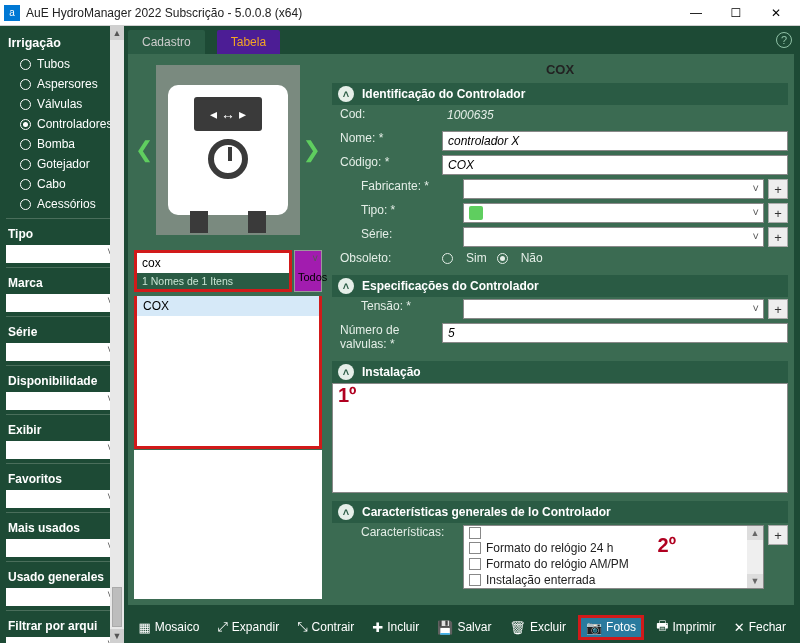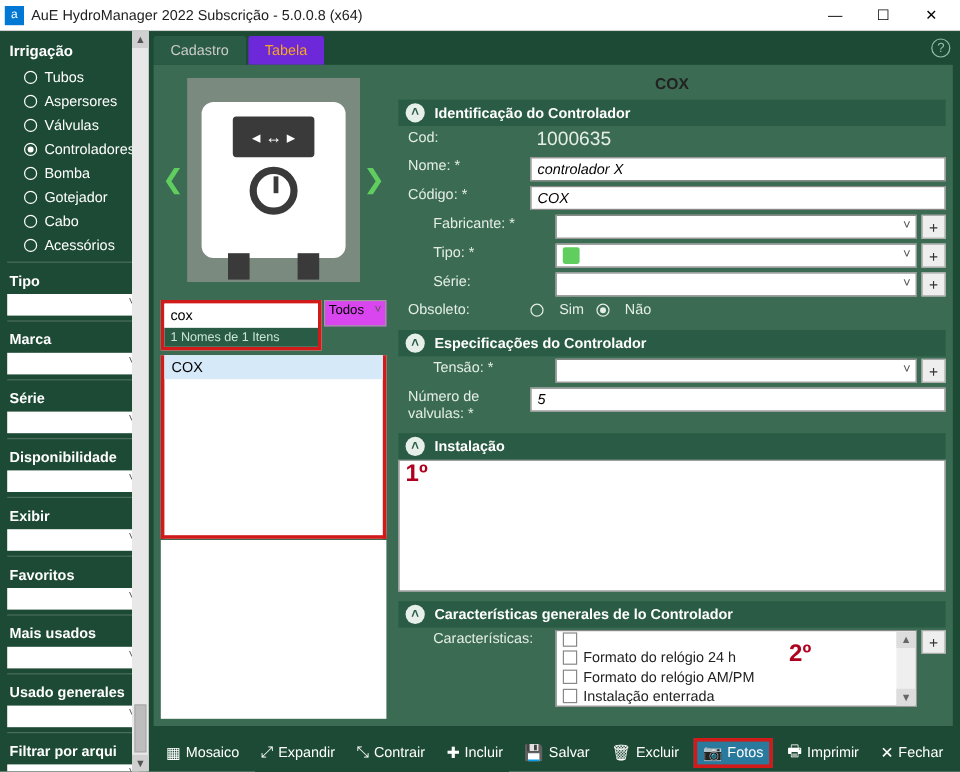--- a/index.html
+++ b/index.html
@@ -20,61 +20,61 @@
 .sidebar .radio-item.sel .r::after { content: ""; width: 5px; height: 5px; background: #fff; border-radius: 50%; }
 .sidebar .filter-label { font-weight: bold; padding: 8px 2px 2px 2px; }
 .sidebar .dd { background: #fff; height: 18px; margin: 2px 6px 0 0; position: relative; }
 .sidebar .dd::after { content: "˅"; position: absolute; right: 3px; top: 1px; font-size: 10px; color: #555; }
 .sidebar .hr { border-top: 1px solid #4a6e5b; margin: 4px 4px 0 0; }
 .sidebar-scroll { position: absolute; left: 110px; top: 26px; bottom: 0; width: 14px; background: #e8e8e8; display: flex; flex-direction: column; align-items: center; }
 .sidebar-scroll .arrow { height: 14px; width: 14px; background: #d0d0d0; font-size: 9px; display: flex; align-items: center; justify-content: center; color: #555; }
 .sidebar-scroll .thumb { height: 40px; width: 10px; background: #bdbdbd; margin-top: auto; margin-bottom: 2px; border: 1px solid #aaa; }
 
 .main { flex: 1; display: flex; flex-direction: column; background: #1d4a35; }
-.tabbar { height: 28px; display: flex; align-items: flex-end; padding-left: 6px; gap: 2px; position: relative; }
+.tabbar { height: 28px; display: flex; align-items: flex-end; padding-left: 6px; gap: 12px; position: relative; }
 .tabbar .tab { padding: 5px 14px; background: #2a5b44; color: #ccc; font-size: 12px; border-radius: 2px 2px 0 0; cursor: pointer; }
-.tabbar .tab.active { background: #6d28d9; color: #f5a623; }
+.tabbar .tab.active { background: #4c1d95; color: #f5a623; }
 .tabbar .help { position: absolute; right: 8px; top: 6px; width: 16px; height: 16px; border: 1.5px solid #8fc1a6; border-radius: 50%; color: #8fc1a6; font-size: 11px; display: flex; align-items: center; justify-content: center; }
 
 .content { flex: 1; background: #3b6b52; margin: 0 6px 6px 6px; position: relative; display: flex; overflow: hidden; }
 
 .leftcol { width: 194px; display: flex; flex-direction: column; padding: 6px 0 6px 6px; gap: 4px; }
 .preview-row { display: flex; align-items: center; gap: 2px; height: 180px; }
 .navarr { color: #5fce5f; font-size: 22px; cursor: pointer; padding: 0 1px; }
 .preview { flex:1; height: 170px; background: #7a8a7f; display: flex; align-items: center; justify-content: center; }
 .controller-img { width: 120px; height: 130px; background: #fff; border-radius: 10px; position: relative; }
 .controller-img .screen { position: absolute; top: 12px; left: 26px; right: 26px; height: 34px; background: #3a3a3a; border-radius: 3px; display:flex; align-items:center; justify-content:space-around; color:#fff; font-size:14px;}
 .controller-img .dial { position: absolute; top: 54px; left: 40px; width: 40px; height: 40px; border: 6px solid #3a3a3a; border-radius: 50%; }
 .controller-img .dial::after{content:"";position:absolute;left:14px;top:2px;width:4px;height:14px;background:#3a3a3a;}
 .controller-img .leg { position: absolute; bottom: -18px; width: 18px; height: 22px; background: #3a3a3a; }
 .controller-img .leg.l { left: 22px; } .controller-img .leg.rr { right: 22px; }
 .preview-wrap{position:relative;}
 
 .searchrow { display: flex; gap: 2px; margin-top: 6px; }
 .searchbox { flex: 1; border: 3px solid #d11a1a; background: #fff; padding: 0; }
 .searchbox input { width: 100%; border: none; padding: 3px 5px; font-size: 12px; outline: none; }
 .searchbox .hint { background: #2a5b44; color: #c8e4d3; font-size: 10.5px; padding: 2px 5px; }
-.todos { width: 52px; height: 22px; background: #d946ef; border: 1px solid #9a9a9a; font-size: 11px; padding: 2px 3px; position: relative; }
+.todos { width: 28px; height: 22px; background: #a21caf; border: 1px solid #9a9a9a; font-size: 11px; padding: 20px 3px; position: relative; }
 .todos::after { content: "˅"; position: absolute; right: 3px; top: 2px; font-size: 10px; color: #555; }
 
 .resultlist { flex: 1; background: #fff; margin-top: 0; border: 3px solid #d11a1a; border-top: none; }
 .resultlist .item { padding: 3px 6px; font-size: 12px; background: #d6e9f8; }
 .listbody { flex:1; background:#fff; margin-top:-3px; }
 .anno1 { color: #b00020; font-weight: bold; font-size: 20px; position: absolute; left: 210px; top: 330px; }
 
 .rightcol { flex: 1; overflow-y: auto; padding: 6px 6px 6px 10px; color: #fff; }
 .heading { text-align: center; font-weight: bold; color: #222; background: transparent; font-size: 13px; padding: 2px 0 6px; }
 .panel { margin-bottom: 8px; }
 .panel-hd { background: #2a5b44; color: #fff; font-weight: bold; font-size: 12px; padding: 4px 8px 4px 30px; position: relative; }
 .panel-hd .col-ic { position: absolute; left: 6px; top: 3px; width: 16px; height: 16px; background: #e6efe9; border-radius: 50%; color: #2a5b44; font-size: 11px; display: flex; align-items: center; justify-content: center; }
 .formrow { display: flex; padding: 2px 0; font-size: 12px; }
 .formrow .lbl { width: 110px; color: #e4eee7; padding-left: 8px; }
 .formrow .val { flex: 1; }
 .formrow input[type=text] { width: 100%; height: 20px; border: 1px solid #888; padding: 1px 5px; font-size: 12px; background: #fff; font-style: italic; }
-.formrow .ro { width: 100%; height: 20px; border: none; background: transparent; color: #e4eee7; padding: 1px 5px; font-size: 16px; }
+.formrow .ro { width: 100%; height: 20px; border: none; background: transparent; color: #e4eee7; padding: 1px 5px; font-size: 12px; font-style: italic; }
 .formrow .select { width: 100%; height: 20px; background: #fff; border: 1px solid #888; padding: 1px 5px; font-size: 12px; position: relative; display:flex; align-items:center; gap:4px;}
 .formrow .select::after { content: "˅"; position: absolute; right: 4px; top: 2px; color: #555; font-size: 11px; }
 .formrow .plus { width: 20px; height: 20px; background: #eee; border: 1px solid #aaa; margin-left: 4px; display: flex; align-items: center; justify-content: center; color: #333; font-size: 13px; cursor:pointer;}
 .radiorow { display: flex; align-items: center; gap: 10px; font-size: 12px; color: #e4eee7; }
 .radiorow .rd { width: 11px; height: 11px; border: 1.5px solid #e4eee7; border-radius: 50%; display: inline-flex; align-items:center; justify-content:center; margin-right:3px;}
 .radiorow .rd.ck::after{content:"";width:5px;height:5px;background:#e4eee7;border-radius:50%;}
 .obs-area { background: #fff; height: 110px; border: 1px solid #888; }
 .chk-list { background: #fff; border: 1px solid #888; height: 64px; overflow: hidden; font-size: 12px; color: #222; position:relative;}
 .chk-list .ci { display: flex; align-items: center; gap: 5px; padding: 1px 5px; }
 .chk-list .ci .cb { width: 12px; height: 12px; border: 1px solid #888; }

